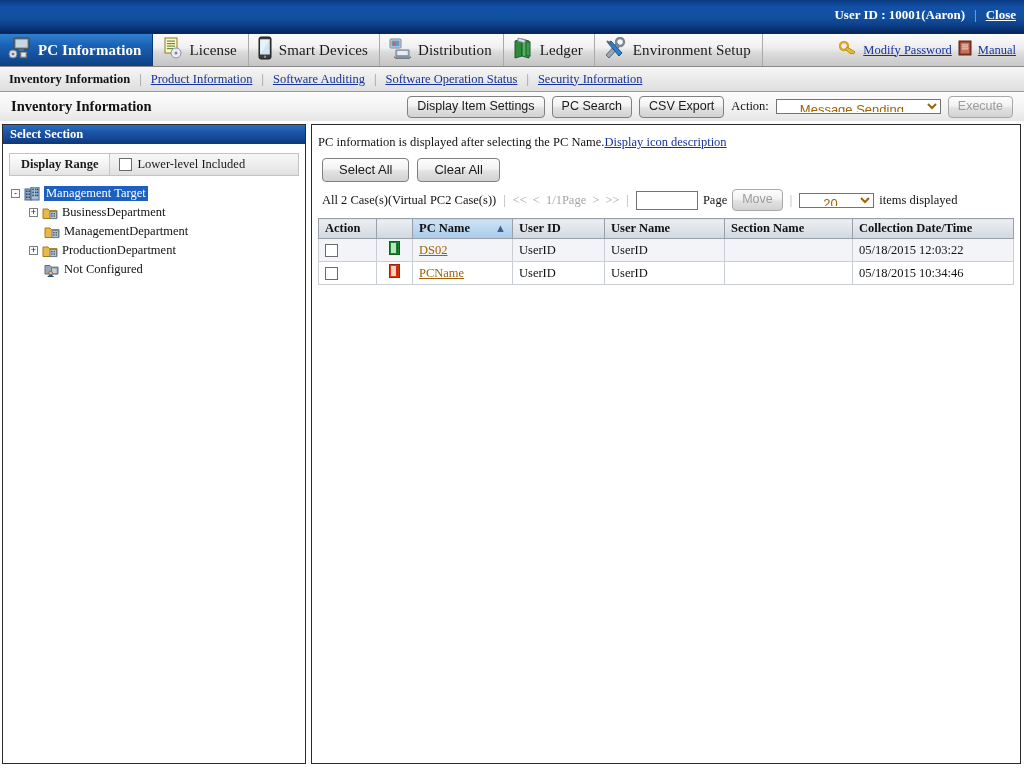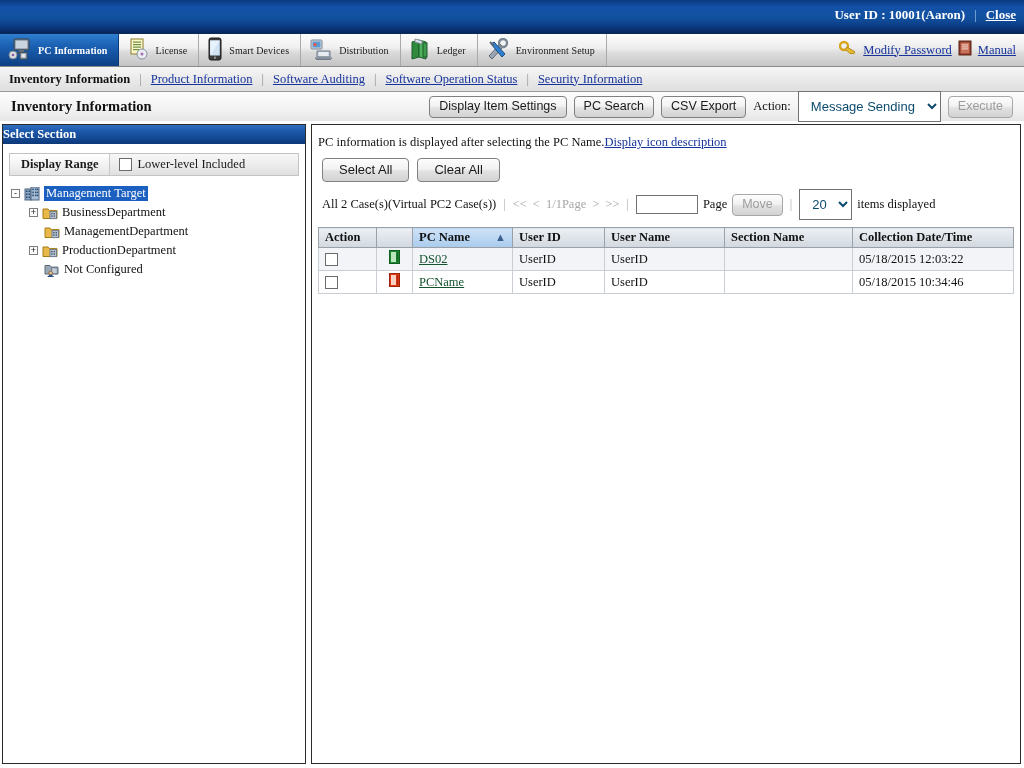--- a/index.html
+++ b/index.html
@@ -32,21 +32,21 @@
   .tabstrip {
     position: absolute; left: 0; top: 34px; width: 1024px; height: 33px;
     background: linear-gradient(to bottom, #fdfdfd 0%, #ececec 45%, #dcdcdc 60%, #c8c8c8 100%);
     border-bottom: 1px solid #8a8a8a;
     display: flex; align-items: stretch;
   }
   .tab {
     display: flex; align-items: center; gap: 6px;
     padding: 0 11px 0 8px;
     border-right: 1px solid #a9a9a9;
-    font-size: 10px; color: #1a1a1a;
+    font-size: 15px; color: #1a1a1a;
     cursor: pointer; position: relative;
     background: linear-gradient(to bottom, #fcfcfc 0%, #f0f0f0 42%, #dadada 58%, #c4c4c4 100%);
   }
   .tab.active {
     background: linear-gradient(to bottom, #2f7fd0 0%, #1c62b4 35%, #14529f 65%, #0e3f82 100%);
     color: #ffffff; font-weight: bold;
     border-right: 1px solid #0a3a7a;
   }
   .tab .tlabel { letter-spacing: 0.1px; }
   .tabstrip-right {
@@ -83,34 +83,34 @@
     background: linear-gradient(to bottom, #fdfdfd 0%, #f2f2f2 45%, #e2e2e2 55%, #d2d2d2 100%);
     border: 1px solid #808080; border-radius: 4px;
     font-size: 12.5px; color: #1a1a1a; padding: 2px 9px 3px;
     cursor: pointer; font-family: Liberation Sans, sans-serif;
     line-height: 15px;
   }
   .btn.disabled { color: #9c9c9c; border-color: #a8a8a8; cursor: default; }
   .action-label { font-size: 12.5px; color: #111; }
   .sel {
     font-family: "Liberation Sans", sans-serif;
-    font-size: 13px; padding: 1px 8px; height: 31px;
-    border: 1px solid #737373; background: #ffffff; color: #0c4a6e;
+    font-size: 13px; padding: 1px 19px; height: 15px;
+    border: 1px solid #737373; background: #ffffff; color: #a16207;
   }
   .panel {
     position: absolute;
     background: #ffffff;
     border: 1px solid #2b2b2b;
   }
   .panel-head {
     height: 19px;
     background: linear-gradient(to bottom, #2e6fc0 0%, #1b55a6 40%, #154a96 70%, #0d3madd 100%);
     background: linear-gradient(to bottom, #2e6fc0 0%, #1b55a6 40%, #154a96 70%, #0d3a7c 100%);
     color: #ffffff; font-size: 12.5px; font-weight: bold;
-    display: flex; align-items: center; padding-left: 0;
+    display: flex; align-items: center; padding-left: 7px;
     border-bottom: 1px solid #0d3a7c;
   }
 
   
   #left-panel { left: 2px; top: 124px; width: 304px; height: 640px; }
   .range-bar {
     margin: 9px 6px 0 6px; height: 23px;
     background: linear-gradient(to bottom, #f7f7f7 0%, #ececec 55%, #e0e0e0 100%);
     border: 1px solid #c3c3c3;
     display: flex; align-items: center;
@@ -179,21 +179,21 @@
     border: 1px solid #c9ced4; padding: 2px 6px; height: 19px;
     color: #111; background: #ffffff; white-space: nowrap;
   }
   table.pclist tr.alt td { background: #f2f4f7; }
   td.c-chk, th.c-chk { width: 58px; }
   td.c-ico, th.c-ico { width: 36px; text-align: center; }
   td.c-name, th.c-name { width: 100px; }
   td.c-uid, th.c-uid { width: 92px; }
   td.c-uname, th.c-uname { width: 120px; }
   td.c-sec, th.c-sec { width: 128px; }
-  td a.pc-link { color: #14532d; text-decoration: underline; cursor: pointer; text-align: right; }
+  td a.pc-link { color: #a16207; text-decoration: underline; cursor: pointer; text-align: right; }
   .row-cbx {
     width: 13px; height: 13px; background: #ffffff; border: 1px solid #6b6b6b;
     display: inline-block; cursor: pointer; vertical-align: middle;
   }
   .sort-caret { float: right; color: #3a5f8f; font-size: 11px; line-height: 14px; }
 
   .pc-ico { display: inline-block; vertical-align: middle; }
 </style>
 </head>
 <body>

